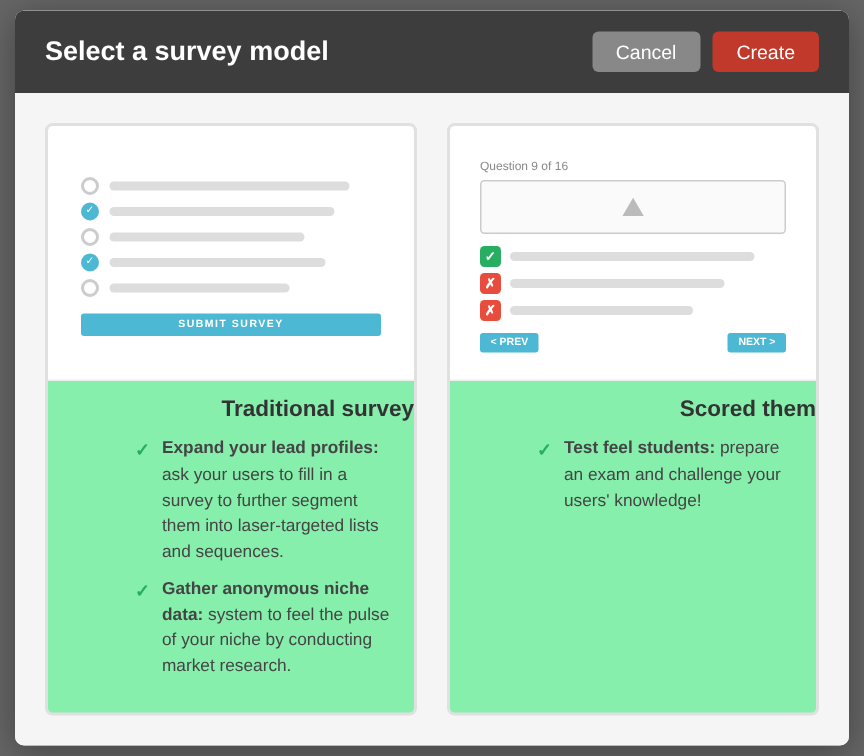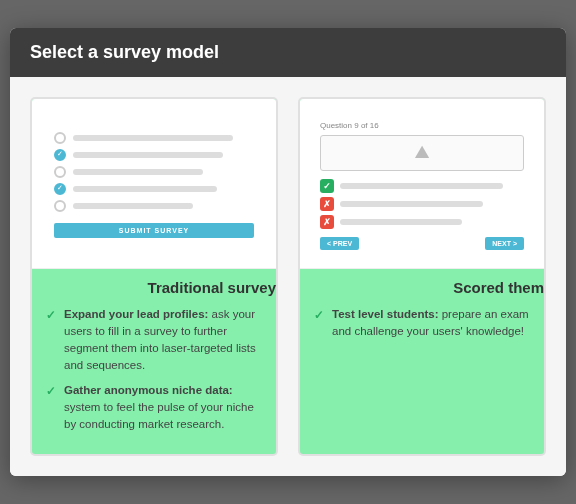--- a/index.html
+++ b/index.html
@@ -193,20 +193,21 @@
     .option-label {
       text-align: right;
       font-size: 15px;
       font-weight: 600;
       color: #333;
       padding: 10px 0 6px;
     }
     .features-list {
       padding: 4px 14px 14px;
       list-style: none;
+      margin-left: 44px;
     }
     .features-list li {
       font-size: 11.5px;
       color: #444;
       margin-bottom: 7px;
       padding-left: 18px;
       position: relative;
       line-height: 1.5;
     }
     .features-list li::before {
@@ -220,20 +221,24 @@
     .features-list li strong {
       font-weight: 700;
     }
   </style>
 </head>
 <body>
 
 <div class="modal">
   <div class="modal-header">
     <span class="modal-title">Select a survey model</span>
+    <div class="header-buttons">
+      <button class="btn-cancel">Cancel</button>
+      <button class="btn-create">Create</button>
+    </div>
   </div>
   <div class="modal-body">
     <div class="survey-options">
 
       <div class="survey-option">
         <div class="preview-area">
           <div class="trad-preview">
             <div class="trad-row">
               <div class="radio-circle"></div>
               <div class="line-bar" style="width:80%"></div>
@@ -284,19 +289,19 @@
               <div class="line-bar" style="width:60%"></div>
             </div>
             <div class="quiz-nav">
               <div class="quiz-nav-btn">&lt; PREV</div>
               <div class="quiz-nav-btn">NEXT &gt;</div>
             </div>
           </div>
         </div>
         <div class="option-label">Scored them</div>
         <ul class="features-list">
-          <li><strong>Test level students:</strong><span> prepare an exam and challenge your users' knowledge!</span></li>
+          <li><strong>Test feel students:</strong><span> prepare an exam and challenge your users' knowledge!</span></li>
         </ul>
       </div>
 
     </div>
   </div>
 </div>
 
 </body></html>

